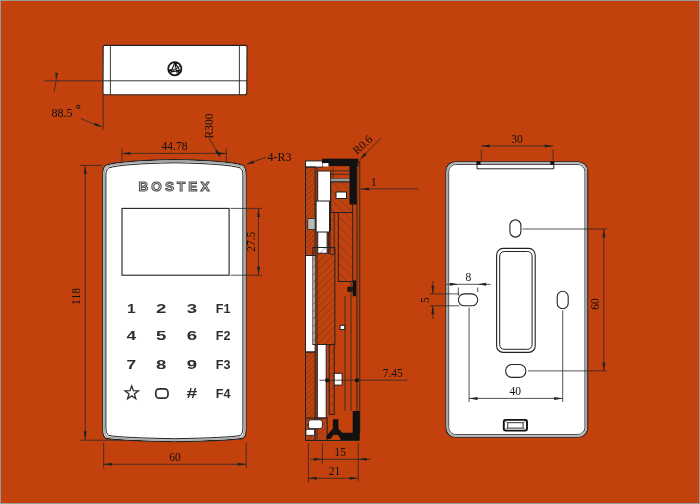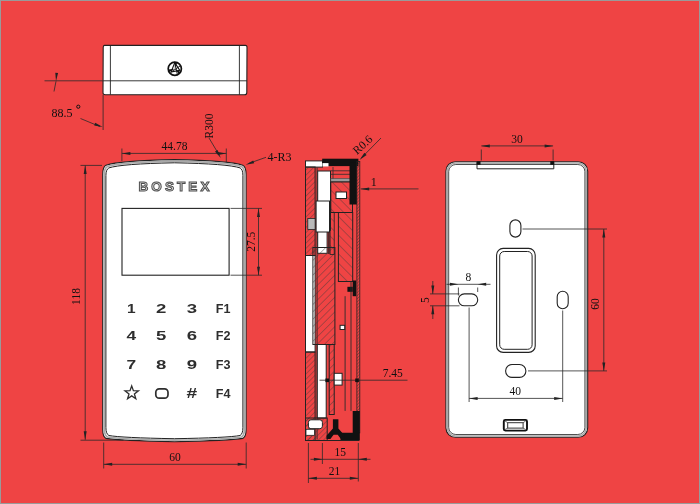--- a/index.html
+++ b/index.html
@@ -1,16 +1,16 @@
 <!DOCTYPE html>
 <html><head>
 <meta charset="utf-8">
 <style>
 html,body{margin:0;padding:0;background:#fff;}
-#canvas{position:relative;width:698px;height:502px;border:1px solid #9a9a9a;background:#ef4444;overflow:hidden;}
+#canvas{position:relative;width:698px;height:502px;border:1px solid #9a9a9a;background:#c2410c;overflow:hidden;}
 svg{position:absolute;left:0;top:0;}
 </style>
 </head>
 <body>
 
 <div id="canvas">
 <svg width="698" height="502" viewBox="1.5 1.5 698 502" xmlns="http://www.w3.org/2000/svg">
 
 <g>
         <path d="M104.9,45.9 L245.9,45.9 Q247.6,45.9 247.5,48 L247.3,93 Q247.3,95.3 245,95.3 L105.8,95.3 Q103.4,95.3 103.5,93 L103.7,48 Q103.7,45.9 104.9,45.9 Z" fill="white" stroke="#222" stroke-width="1.1"></path>

